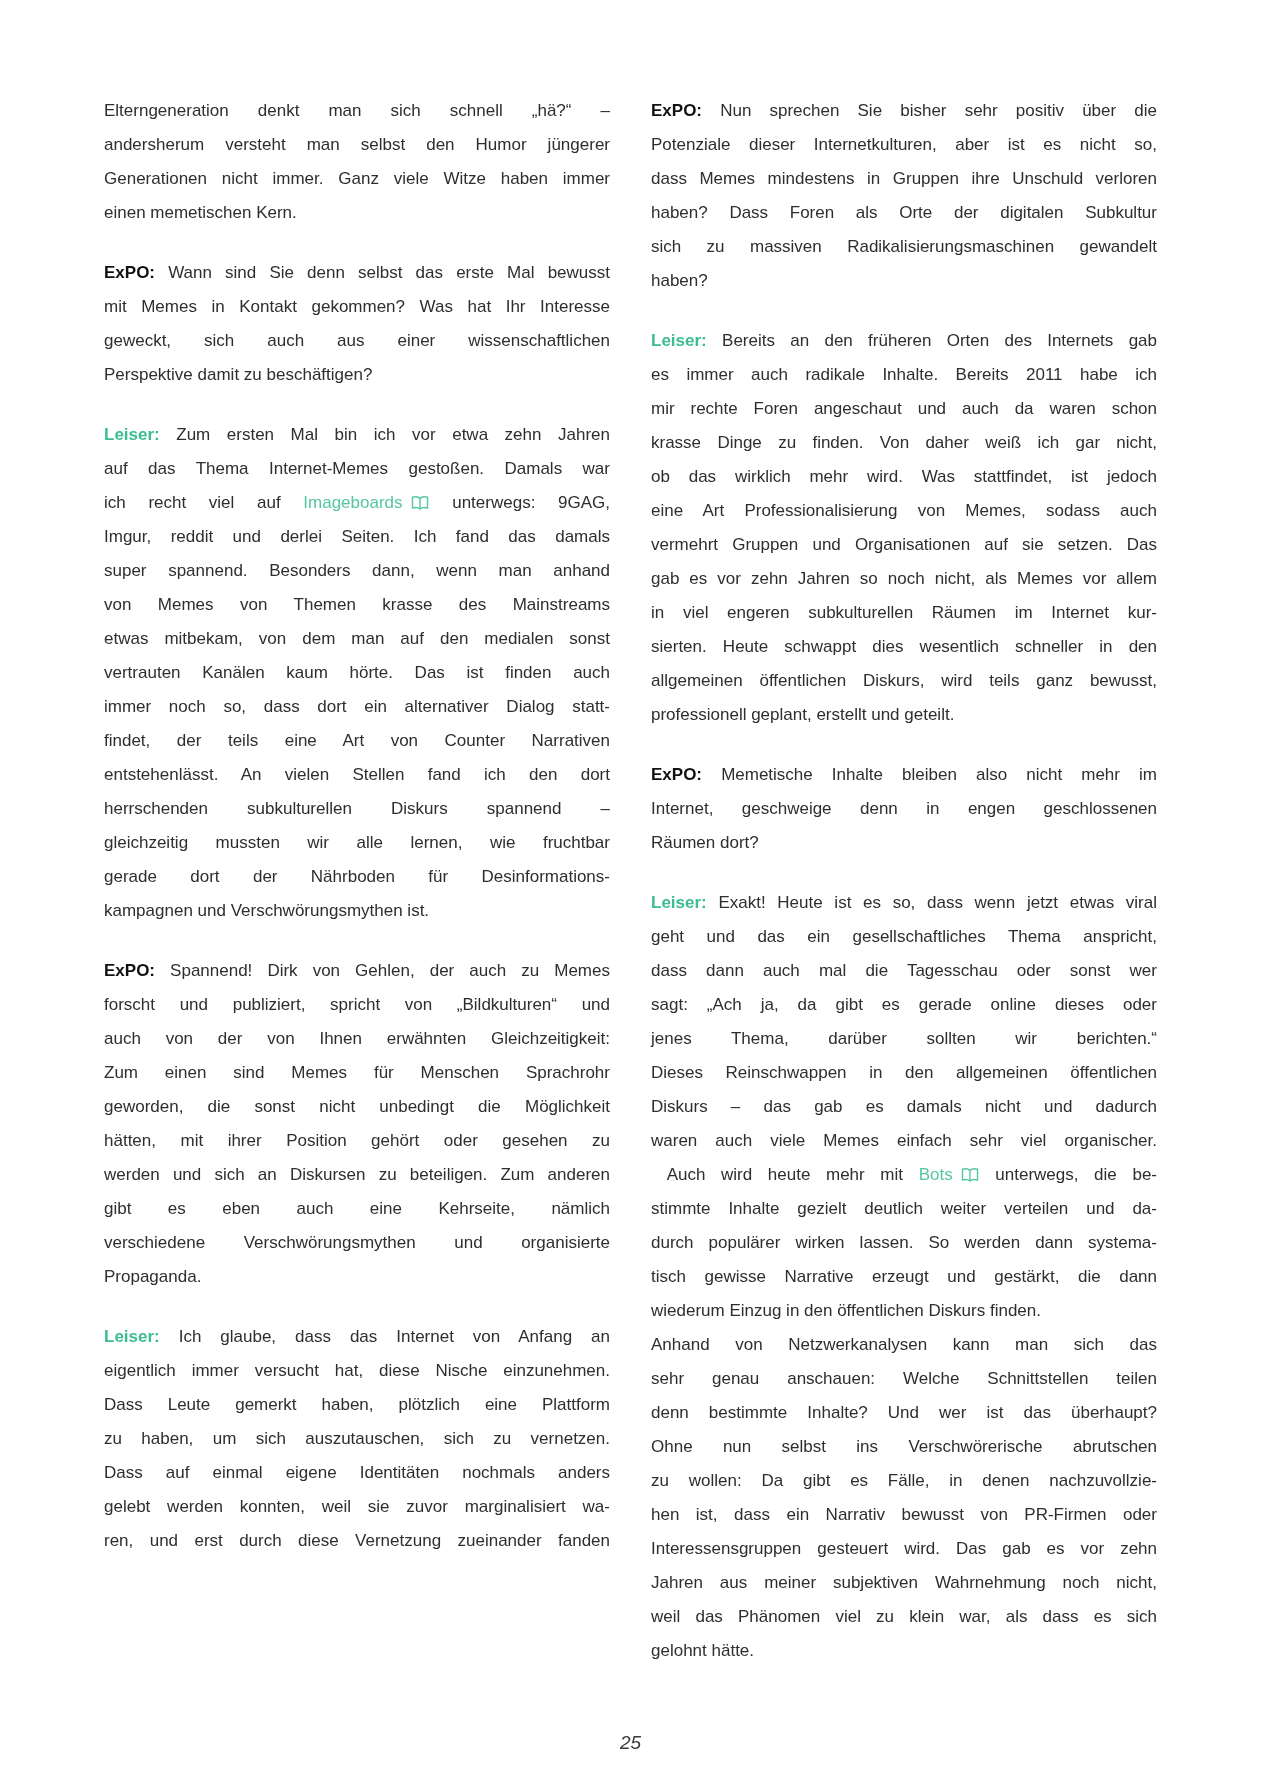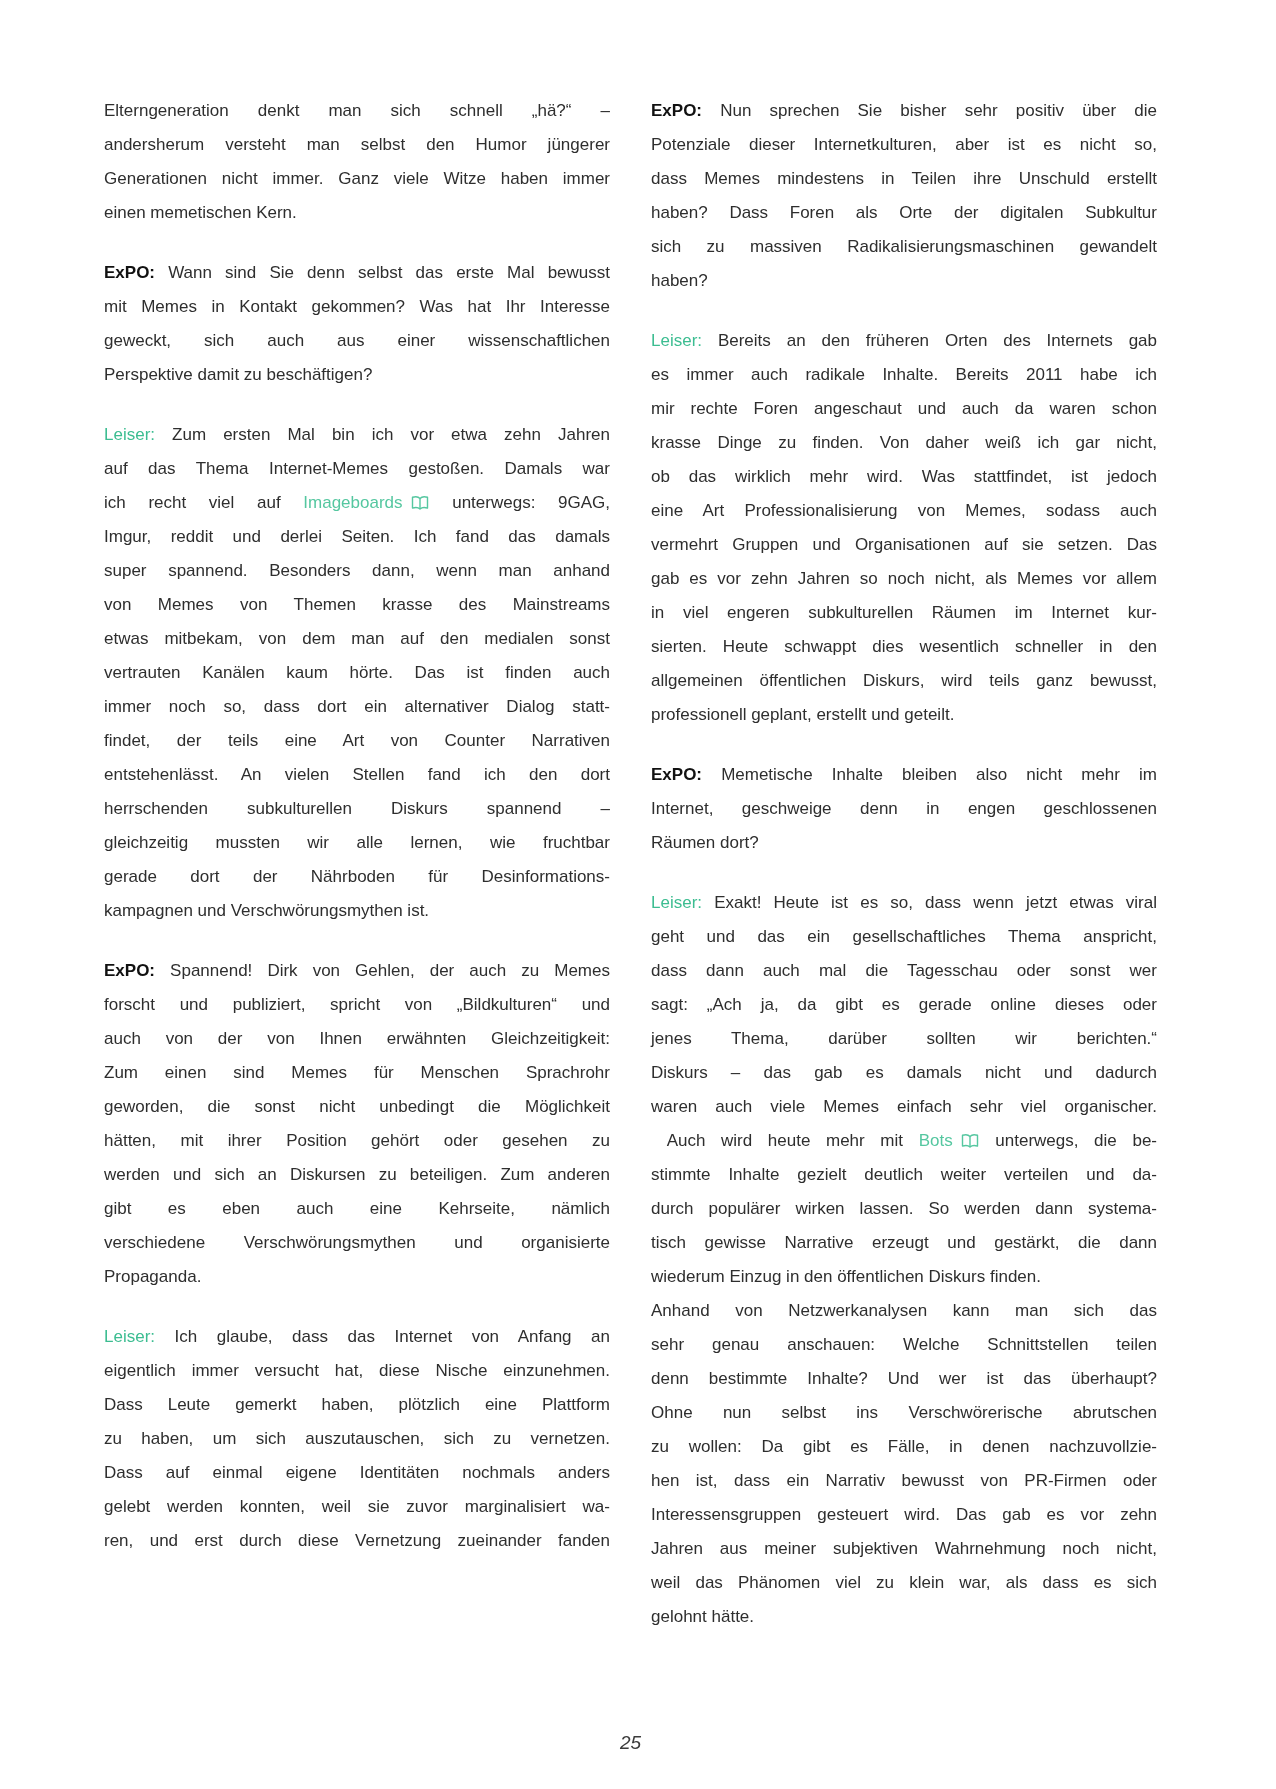--- a/index.html
+++ b/index.html
@@ -10,21 +10,21 @@
   }
   .text-area{position:absolute;left:104px;top:94px;width:1053px;display:flex;gap:41px;}
   .col{width:513px;}
   .para{margin:0 0 26px 0;}
   .line{
     font-size:17px;line-height:34px;color:var(--text);
     text-align:justify;text-align-last:justify;white-space:pre-wrap;
   }
   .line.end{text-align-last:left;}
   .seg-x{font-weight:700;color:var(--expo);margin-top:33px;}
-  .seg-l{font-weight:400;color:var(--leiser);margin-top:24px;}
+  .seg-l{font-weight:700;color:var(--leiser);margin-top:24px;}
   .seg-a{color:var(--link);cursor:pointer;}
   .seg-i{color:var(--link);margin-left:7px;display:inline-block;cursor:pointer;}
   .seg-i svg{vertical-align:-3px;}
   .footer{
     position:absolute;left:104px;width:1053px;top:1732px;text-align:center;
     font-style:italic;font-size:19px;color:#3c3c3c;
   }
 </style>
 </head>
 <body>
@@ -83,21 +83,21 @@
           <div class="line"><span class="seg-t">zu haben, um sich auszutauschen, sich zu vernetzen.</span></div>
           <div class="line"><span class="seg-t">Dass auf einmal eigene Identitäten nochmals anders</span></div>
           <div class="line"><span class="seg-t">gelebt werden konnten, weil sie zuvor marginalisiert wa-</span></div>
           <div class="line"><span class="seg-t">ren, und erst durch diese Vernetzung zueinander fanden</span></div>
         </div>
       </div>
     <div class="col">
         <div class="para">
           <div class="line"><span class="seg-x">ExPO:</span><span class="seg-t"> Nun sprechen Sie bisher sehr positiv über die</span></div>
           <div class="line"><span class="seg-t">Potenziale dieser Internetkulturen, aber ist es nicht so,</span></div>
-          <div class="line"><span class="seg-t">dass Memes mindestens in Teilen ihre Unschuld erstellt</span></div>
+          <div class="line"><span class="seg-t">dass Memes mindestens in Gruppen ihre Unschuld verloren</span></div>
           <div class="line"><span class="seg-t">haben? Dass Foren als Orte der digitalen Subkultur</span></div>
           <div class="line"><span class="seg-t">sich zu massiven Radikalisierungsmaschinen gewandelt</span></div>
           <div class="line end"><span class="seg-t">haben?</span></div>
         </div>
         <div class="para">
           <div class="line"><span class="seg-l">Leiser:</span><span class="seg-t"> Bereits an den früheren Orten des Internets gab</span></div>
           <div class="line"><span class="seg-t">es immer auch radikale Inhalte. Bereits 2011 habe ich</span></div>
           <div class="line"><span class="seg-t">mir rechte Foren angeschaut und auch da waren schon</span></div>
           <div class="line"><span class="seg-t">krasse Dinge zu finden. Von daher weiß ich gar nicht,</span></div>
           <div class="line"><span class="seg-t">ob das wirklich mehr wird. Was stattfindet, ist jedoch</span></div>
@@ -113,20 +113,21 @@
           <div class="line"><span class="seg-x">ExPO:</span><span class="seg-t"> Memetische Inhalte bleiben also nicht mehr im</span></div>
           <div class="line"><span class="seg-t">Internet, geschweige denn in engen geschlossenen</span></div>
           <div class="line end"><span class="seg-t">Räumen dort?</span></div>
         </div>
         <div class="para">
           <div class="line"><span class="seg-l">Leiser:</span><span class="seg-t"> Exakt! Heute ist es so, dass wenn jetzt etwas viral</span></div>
           <div class="line"><span class="seg-t">geht und das ein gesellschaftliches Thema anspricht,</span></div>
           <div class="line"><span class="seg-t">dass dann auch mal die Tagesschau oder sonst wer</span></div>
           <div class="line"><span class="seg-t">sagt: „Ach ja, da gibt es gerade online dieses oder</span></div>
           <div class="line"><span class="seg-t">jenes Thema, darüber sollten wir berichten.“</span></div>
+          <div class="line"><span class="seg-t">Dieses Reinschwappen in den allgemeinen öffentlichen</span></div>
           <div class="line"><span class="seg-t">Diskurs – das gab es damals nicht und dadurch</span></div>
           <div class="line"><span class="seg-t">waren auch viele Memes einfach sehr viel organischer.</span></div>
           <div class="line"><span class="seg-t"> Auch wird heute mehr mit </span><span class="seg-a">Bots</span><span class="seg-i"><svg width="20" height="16" viewBox="0 0 24 19" aria-hidden="true">
                 <path d="M12 4 C10 1.8 6.5 1.5 3 2.6 L3 15.6 C6.5 14.5 10 14.8 12 16.8 C14 14.8 17.5 14.5 21 15.6 L21 2.6 C17.5 1.5 14 1.8 12 4 Z" fill="none" stroke="currentColor" stroke-width="1.7" stroke-linejoin="round"></path>
                 <path d="M12 4 L12 16.8" fill="none" stroke="currentColor" stroke-width="1.7"></path>
               </svg></span><span class="seg-t"> unterwegs, die be-</span></div>
           <div class="line"><span class="seg-t">stimmte Inhalte gezielt deutlich weiter verteilen und da-</span></div>
           <div class="line"><span class="seg-t">durch populärer wirken lassen. So werden dann systema-</span></div>
           <div class="line"><span class="seg-t">tisch gewisse Narrative erzeugt und gestärkt, die dann</span></div>
           <div class="line end"><span class="seg-t">wiederum Einzug in den öffentlichen Diskurs finden.</span></div>

